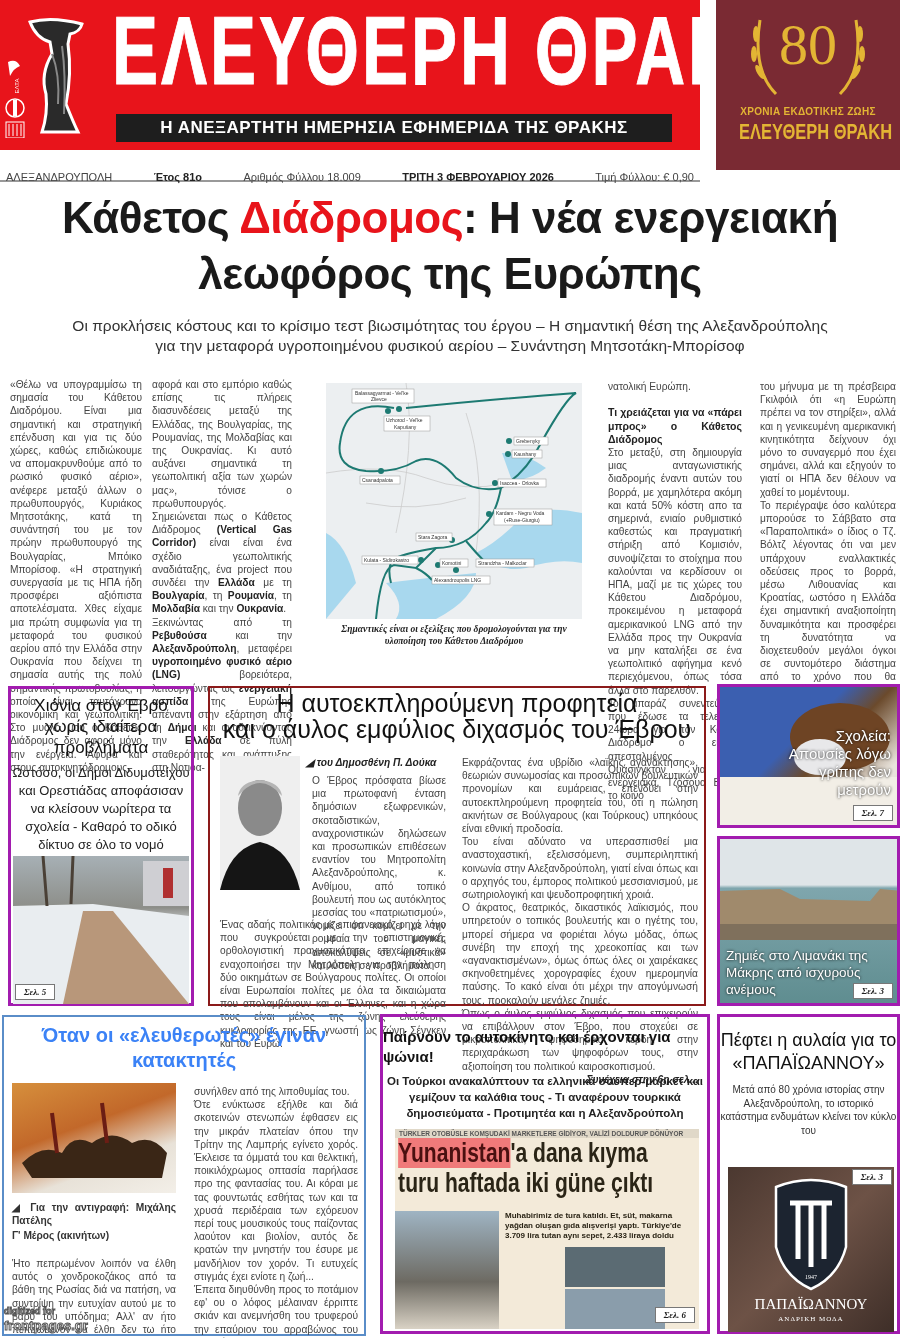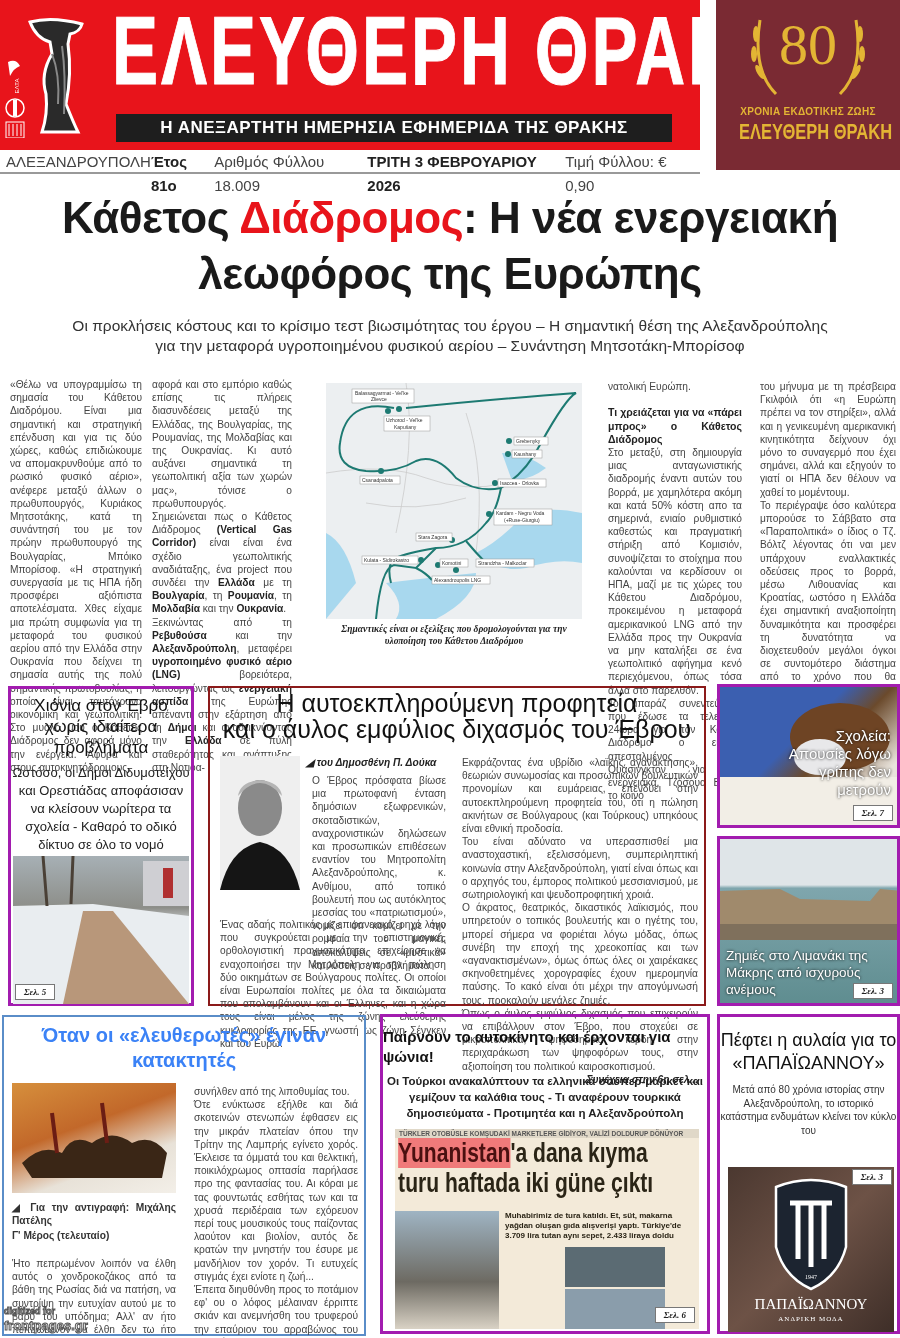--- a/index.html
+++ b/index.html
@@ -2,21 +2,21 @@
 <html><head>
 <meta charset="utf-8">
 <style>
   *{box-sizing:border-box;margin:0;padding:0}
   body{width:900px;height:1338px;background:#fff;font-family:"Liberation Sans",sans-serif;color:#333;position:relative;overflow:hidden}
   .masthead{position:absolute;left:0;top:0;width:700px;height:150px;background:#e8141b}
   .logo-statue{position:absolute;left:22px;top:14px;width:70px;height:122px}
   .side-logos{position:absolute;left:4px;top:58px;width:22px;height:80px}
   .mast-title{position:absolute;left:112px;top:-4px;width:585px;height:110px;color:#fff;font-family:"Liberation Sans",sans-serif;font-weight:bold;font-size:96px;line-height:110px;transform:scaleX(0.72);transform-origin:left center;letter-spacing:4px;white-space:nowrap;-webkit-text-stroke:1px #fff}
   .mast-sub{position:absolute;left:116px;top:114px;width:556px;height:28px;background:#1e1e1e;color:#fff;font-weight:bold;font-size:17px;line-height:28px;text-align:center;letter-spacing:.5px;white-space:nowrap}
-  .infobar{position:absolute;left:0;top:150px;width:700px;height:24px;font-size:15px;line-height:24px;border-bottom:2px solid #999;display:flex;justify-content:space-between;padding:0 6px;color:#444}
+  .infobar{position:absolute;left:0;top:150px;width:700px;height:24px;font-size:11px;line-height:24px;border-bottom:2px solid #999;display:flex;justify-content:space-between;padding:15px 6px;color:#444}
   .infobar .b{font-weight:bold;color:#222}
   .anniv{position:absolute;left:716px;top:0;width:184px;height:170px;background:#7a2a33;text-align:center;color:#e3b534}
   .anniv .num{font-family:"Liberation Serif",serif;font-size:58px;line-height:62px;margin-top:14px}
   .anniv .laurel{position:absolute;left:30px;top:10px;width:124px;height:90px}
   .anniv .l1{font-size:10px;font-weight:bold;margin-top:30px;letter-spacing:.3px}
   .anniv .l2{font-size:22px;font-weight:bold;transform:scaleX(.75);white-space:nowrap;margin-top:2px}
   .headline{position:absolute;left:0;top:190px;width:900px;text-align:center;font-weight:bold;font-size:44px;line-height:56px;color:#1a1a1a;letter-spacing:-.5px}
   .headline .red{color:#e8141b}
   .standfirst{position:absolute;left:0;top:316px;width:900px;text-align:center;font-size:15.5px;line-height:20px;color:#333}
   .col{position:absolute;font-size:10.2px;line-height:13.2px;text-align:justify;color:#444}
@@ -243,21 +243,21 @@
 
 <div class="box histbox">
   <h2>Όταν οι «ελευθερωτές» έγιναν κατακτητές</h2>
   <div class="photo" style="left:8px;top:66px;width:164px;height:110px;background:linear-gradient(160deg,#d68f3c 0%,#c2682a 40%,#e8e2d8 70%,#f3efe8 100%)">
     <svg width="164" height="110" viewBox="0 0 164 110">
       <path d="M10 80 Q30 60 50 70 Q60 50 80 60 Q100 45 120 60 Q140 50 155 70 L150 95 L20 95 Z" fill="#3a2616"></path>
       <path d="M40 30 L45 70 M90 20 L95 60" stroke="#6b1d14" stroke-width="4"></path>
     </svg>
   </div>
   <div class="col" style="left:8px;top:184px;width:164px;font-weight:bold;color:#333">◢ <span>Για την αντιγραφή: Μιχάλης Πατέλης</span></div>
-  <div class="col" style="left:8px;top:212px;width:164px;font-weight:bold;color:#333">Γ' Μέρος (τελευταίο)</div>
+  <div class="col" style="left:8px;top:212px;width:164px;font-weight:bold;color:#333">Γ' Μέρος (ακινήτων)</div>
   <div class="col" style="left:8px;top:240px;width:164px;height:76px;overflow:hidden">Ήτο πεπρωμένον λοιπόν να έλθη αυτός ο χονδροκοζάκος από τα βάθη της Ρωσίας διά να πατήση, να συντρίψη την ευτυχίαν αυτού με το βαρύ του υπόδημα; Αλλ' αν ήτο πεπρωμένον να έλθη δεν τω ήτο πεπρωμένον να επιστρέψη. ... λάβει μόλις</div>
   <div class="col" style="left:190px;top:68px;width:164px">
     <span>συνήλθεν από της λιποθυμίας του.</span><br>
     <span>Ότε ενύκτωσε εξήλθε και διά σκοτεινών στενωπών έφθασεν εις την μικράν πλατείαν όπου την Τρίτην της Λαμπρής εγίνετο χορός. Έκλεισε τα όμματά του και θελκτική, ποικιλόχρωμος οπτασία παρήλασε προ της φαντασίας του. Αι κόραι με τας φουντωτάς εσθήτας των και τα χρυσά περιδέραια των εχόρευον περί τους μουσικούς τους παίζοντας λαούτον και βιολίον, αυτός δε κρατών την μνηστήν του έσυρε με μανδήλιον τον χορόν. Τι ευτυχείς στιγμάς έχει ενίοτε η ζωή...</span><br>
     <span>Έπειτα διηυθύνθη προς το ποτάμιον εφ' ου ο λόφος μέλαιναν έρριπτε σκιάν και ανεμνήσθη του τρυφερού την επαύριον του αρραβώνος του ειδυλλίου.</span><br>
     
     
   </div>
 </div>
 

